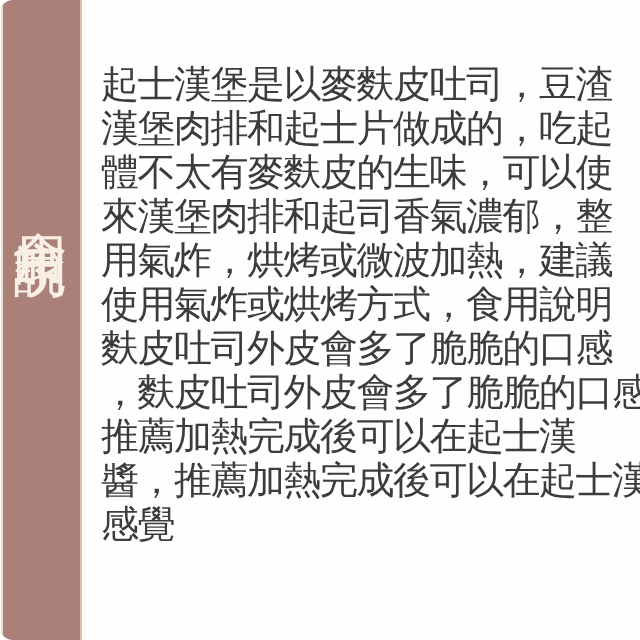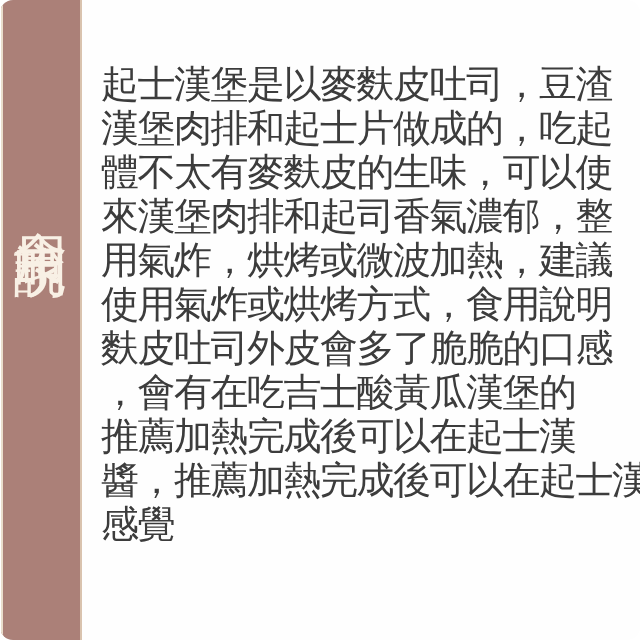--- a/index.html
+++ b/index.html
@@ -64,19 +64,19 @@
   </div>
 
   <div class="description">
     <div class="line">起士漢堡是以麥麩皮吐司，豆渣</div>
     <div class="line">漢堡肉排和起士片做成的，吃起</div>
     <div class="line">體不太有麥麩皮的生味，可以使</div>
     <div class="line">來漢堡肉排和起司香氣濃郁，整</div>
     <div class="line">用氣炸，烘烤或微波加熱，建議</div>
     <div class="line">使用氣炸或烘烤方式，食用說明</div>
     <div class="line">麩皮吐司外皮會多了脆脆的口感</div>
-    <div class="line">，會有在吃吉士酸黃瓜漢堡的</div>
+    <div class="line">，麩皮吐司外皮會多了脆脆的口感</div>
     <div class="line">推薦加熱完成後可以在起士漢</div>
     <div class="line">醬，推薦加熱完成後可以在起士漢</div>
     <div class="line">感覺</div>
   </div>
 
 </div>
 
 </body></html>

